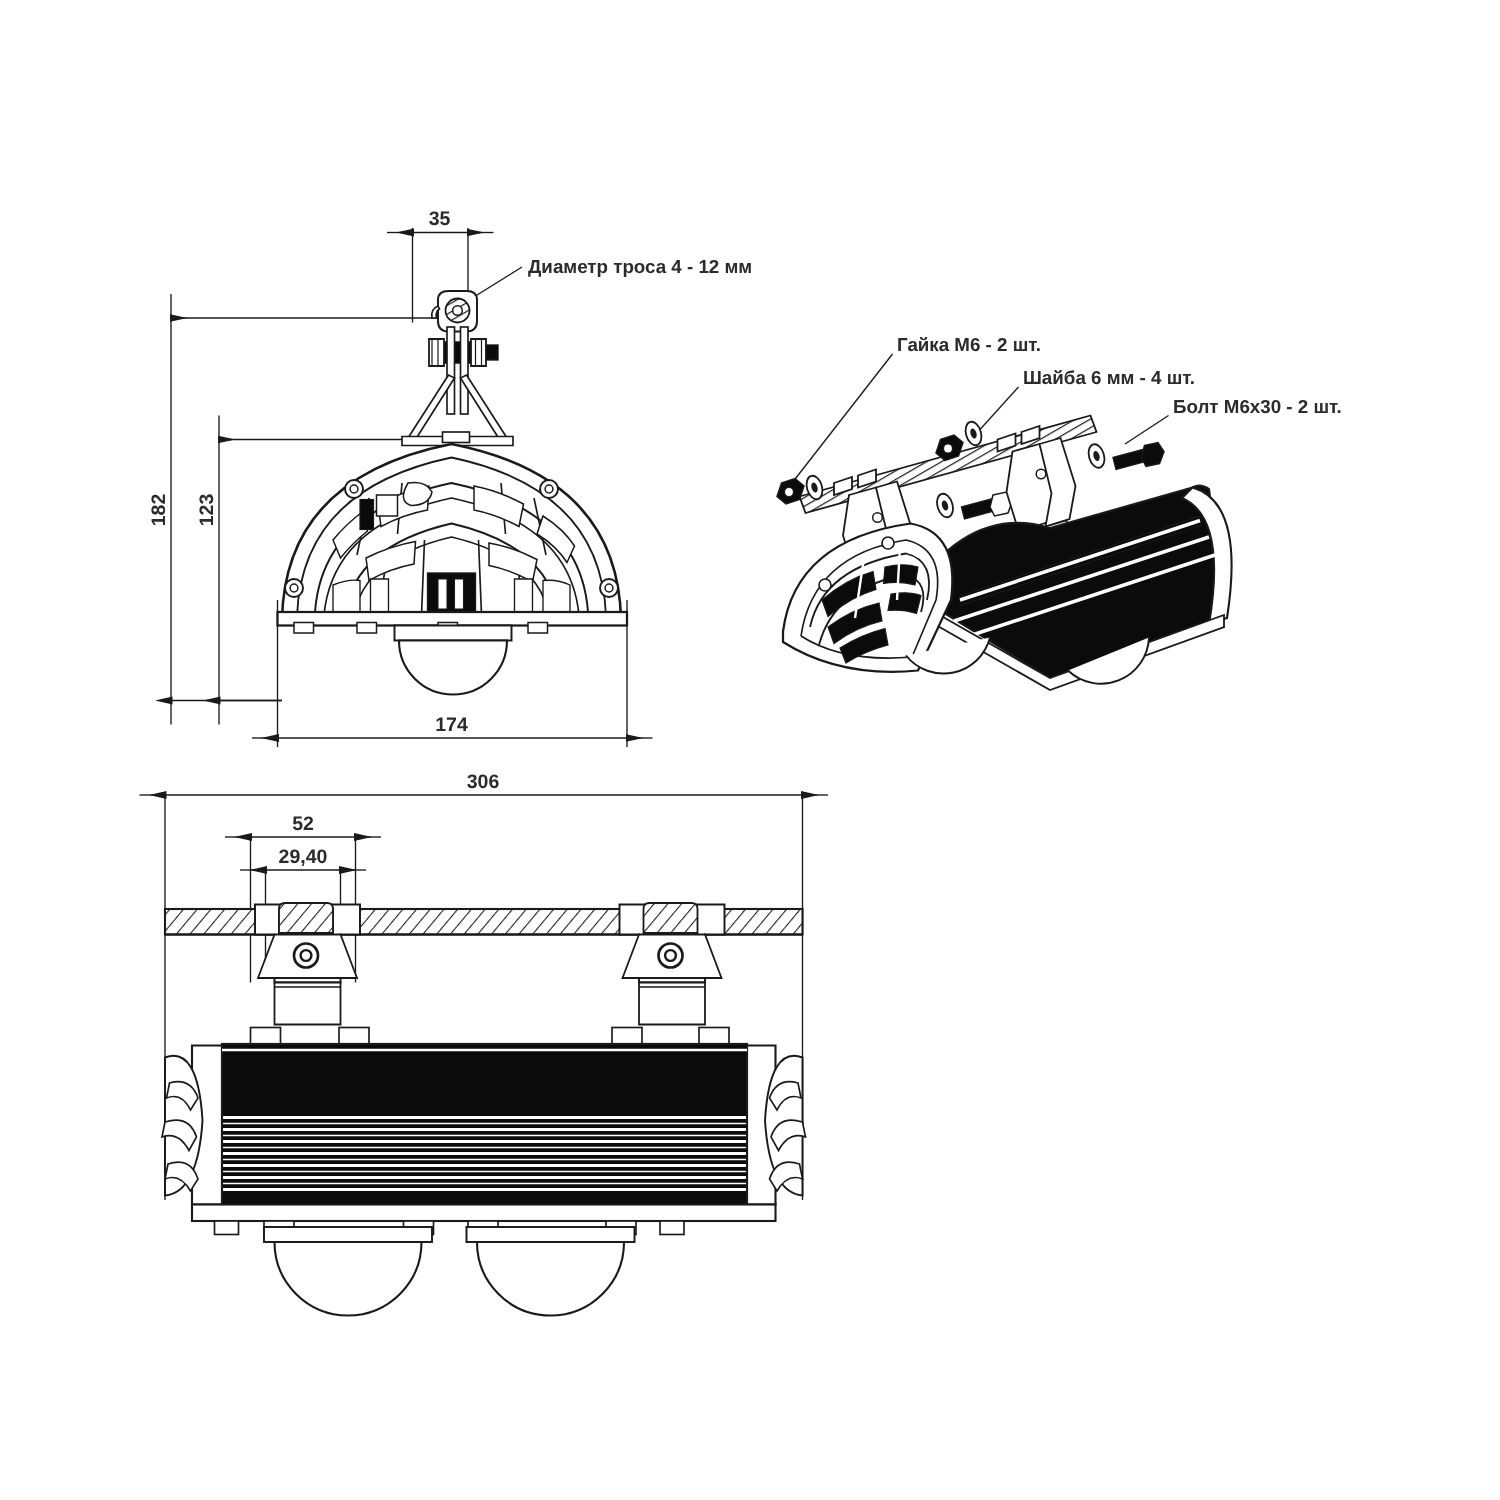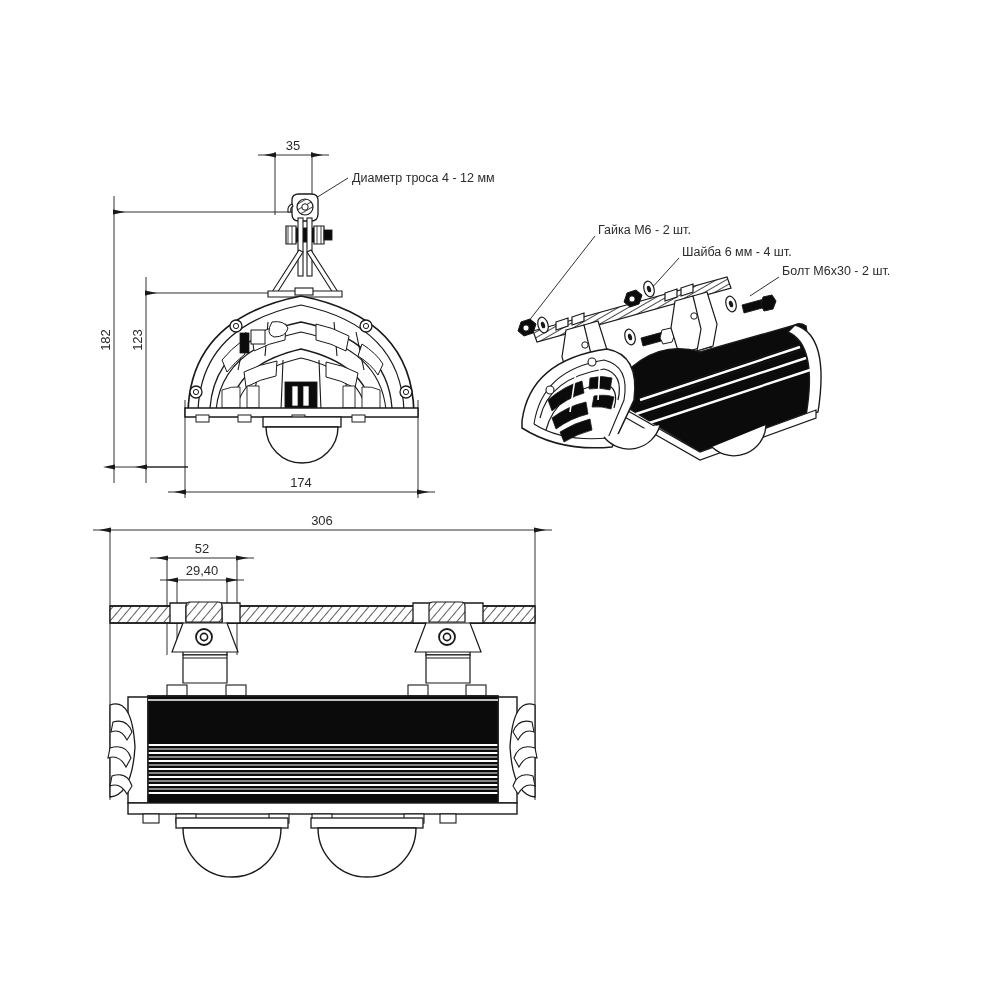--- a/index.html
+++ b/index.html
@@ -1,17 +1,17 @@
 <!DOCTYPE html>
 <html><head>
 <meta charset="utf-8">
 <style>
   html,body{margin:0;padding:0;background:#ffffff;}
   body{width:1000px;height:1000px;font-family:"Liberation Sans","DejaVu Sans",sans-serif;}
-  #sheet{position:relative;width:1000px;height:1000px;overflow:hidden;background:#fdba74;}
+  #sheet{position:relative;width:1000px;height:1000px;overflow:hidden;background:#fdba74;font-weight:bold;}
   svg{display:block;}
   .dimtext{font-family:"Liberation Sans","DejaVu Sans",sans-serif;font-size:13px;fill:#2b2b2b;}
   .noteText{font-family:"Liberation Sans","DejaVu Sans",sans-serif;font-size:12.5px;fill:#2b2b2b;}
 </style>
 </head>
 <body>
 
 <div id="sheet">
 <svg width="1000" height="1000" viewBox="0 0 1000 1000" xmlns="http://www.w3.org/2000/svg">
 

